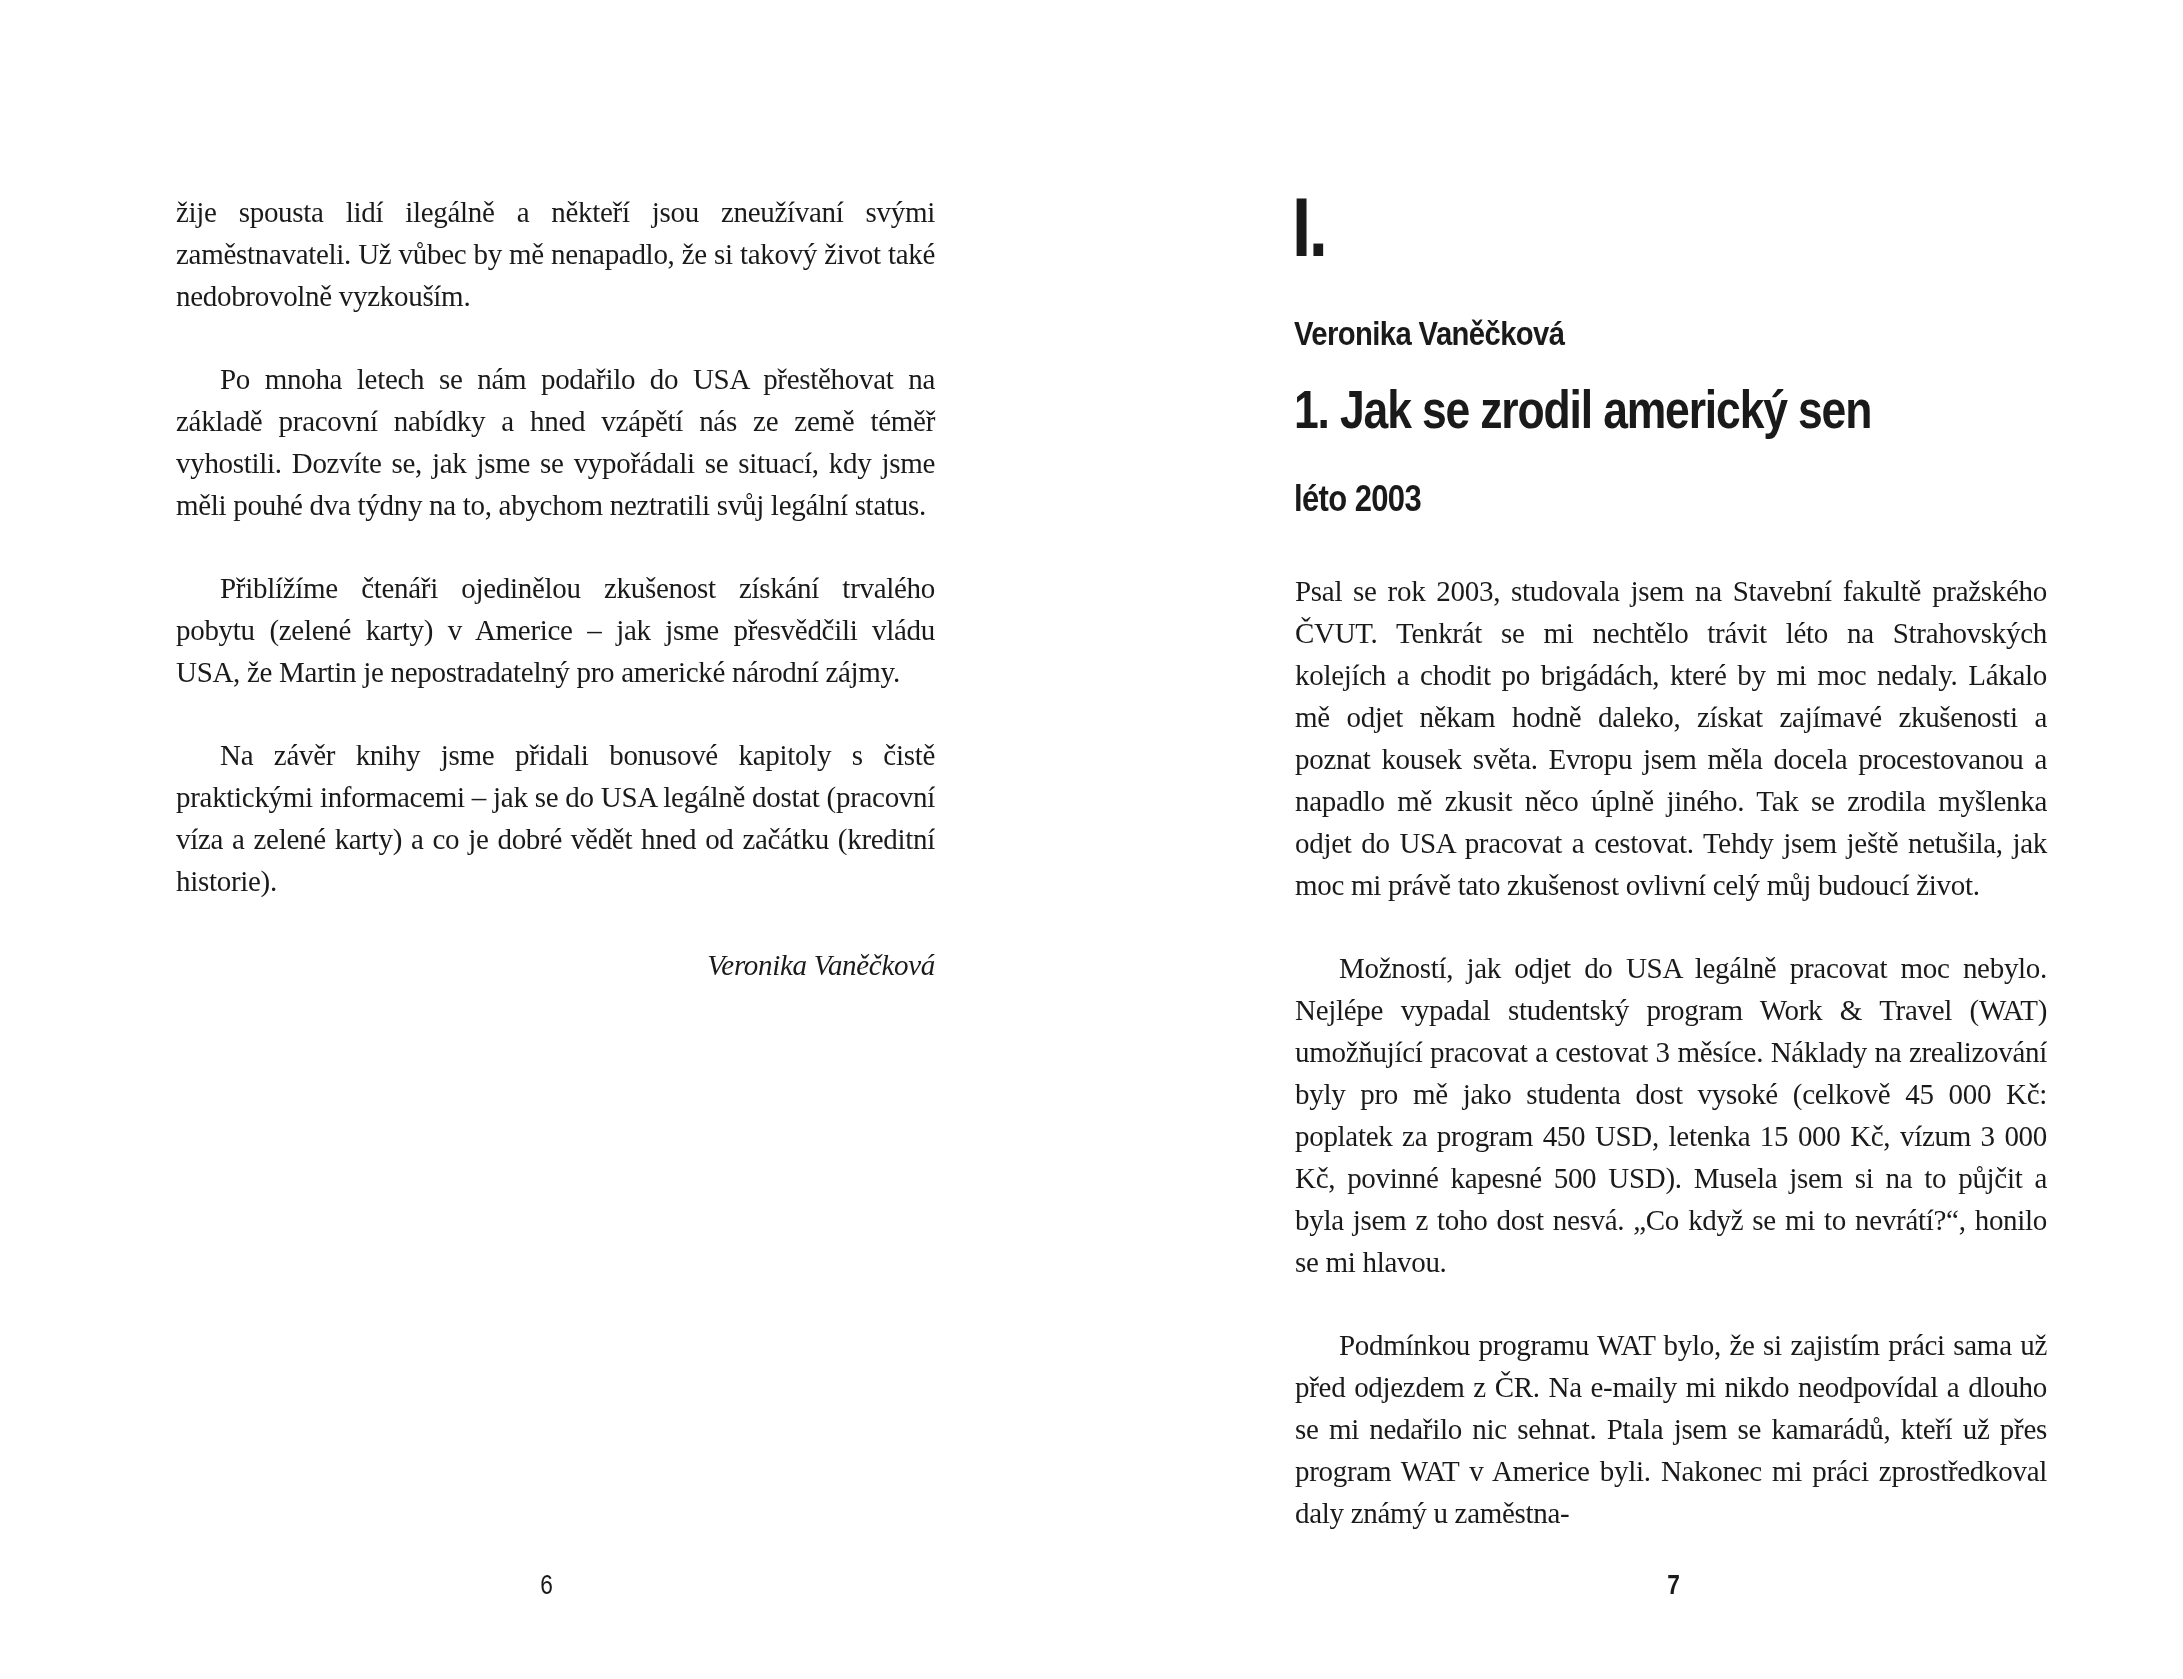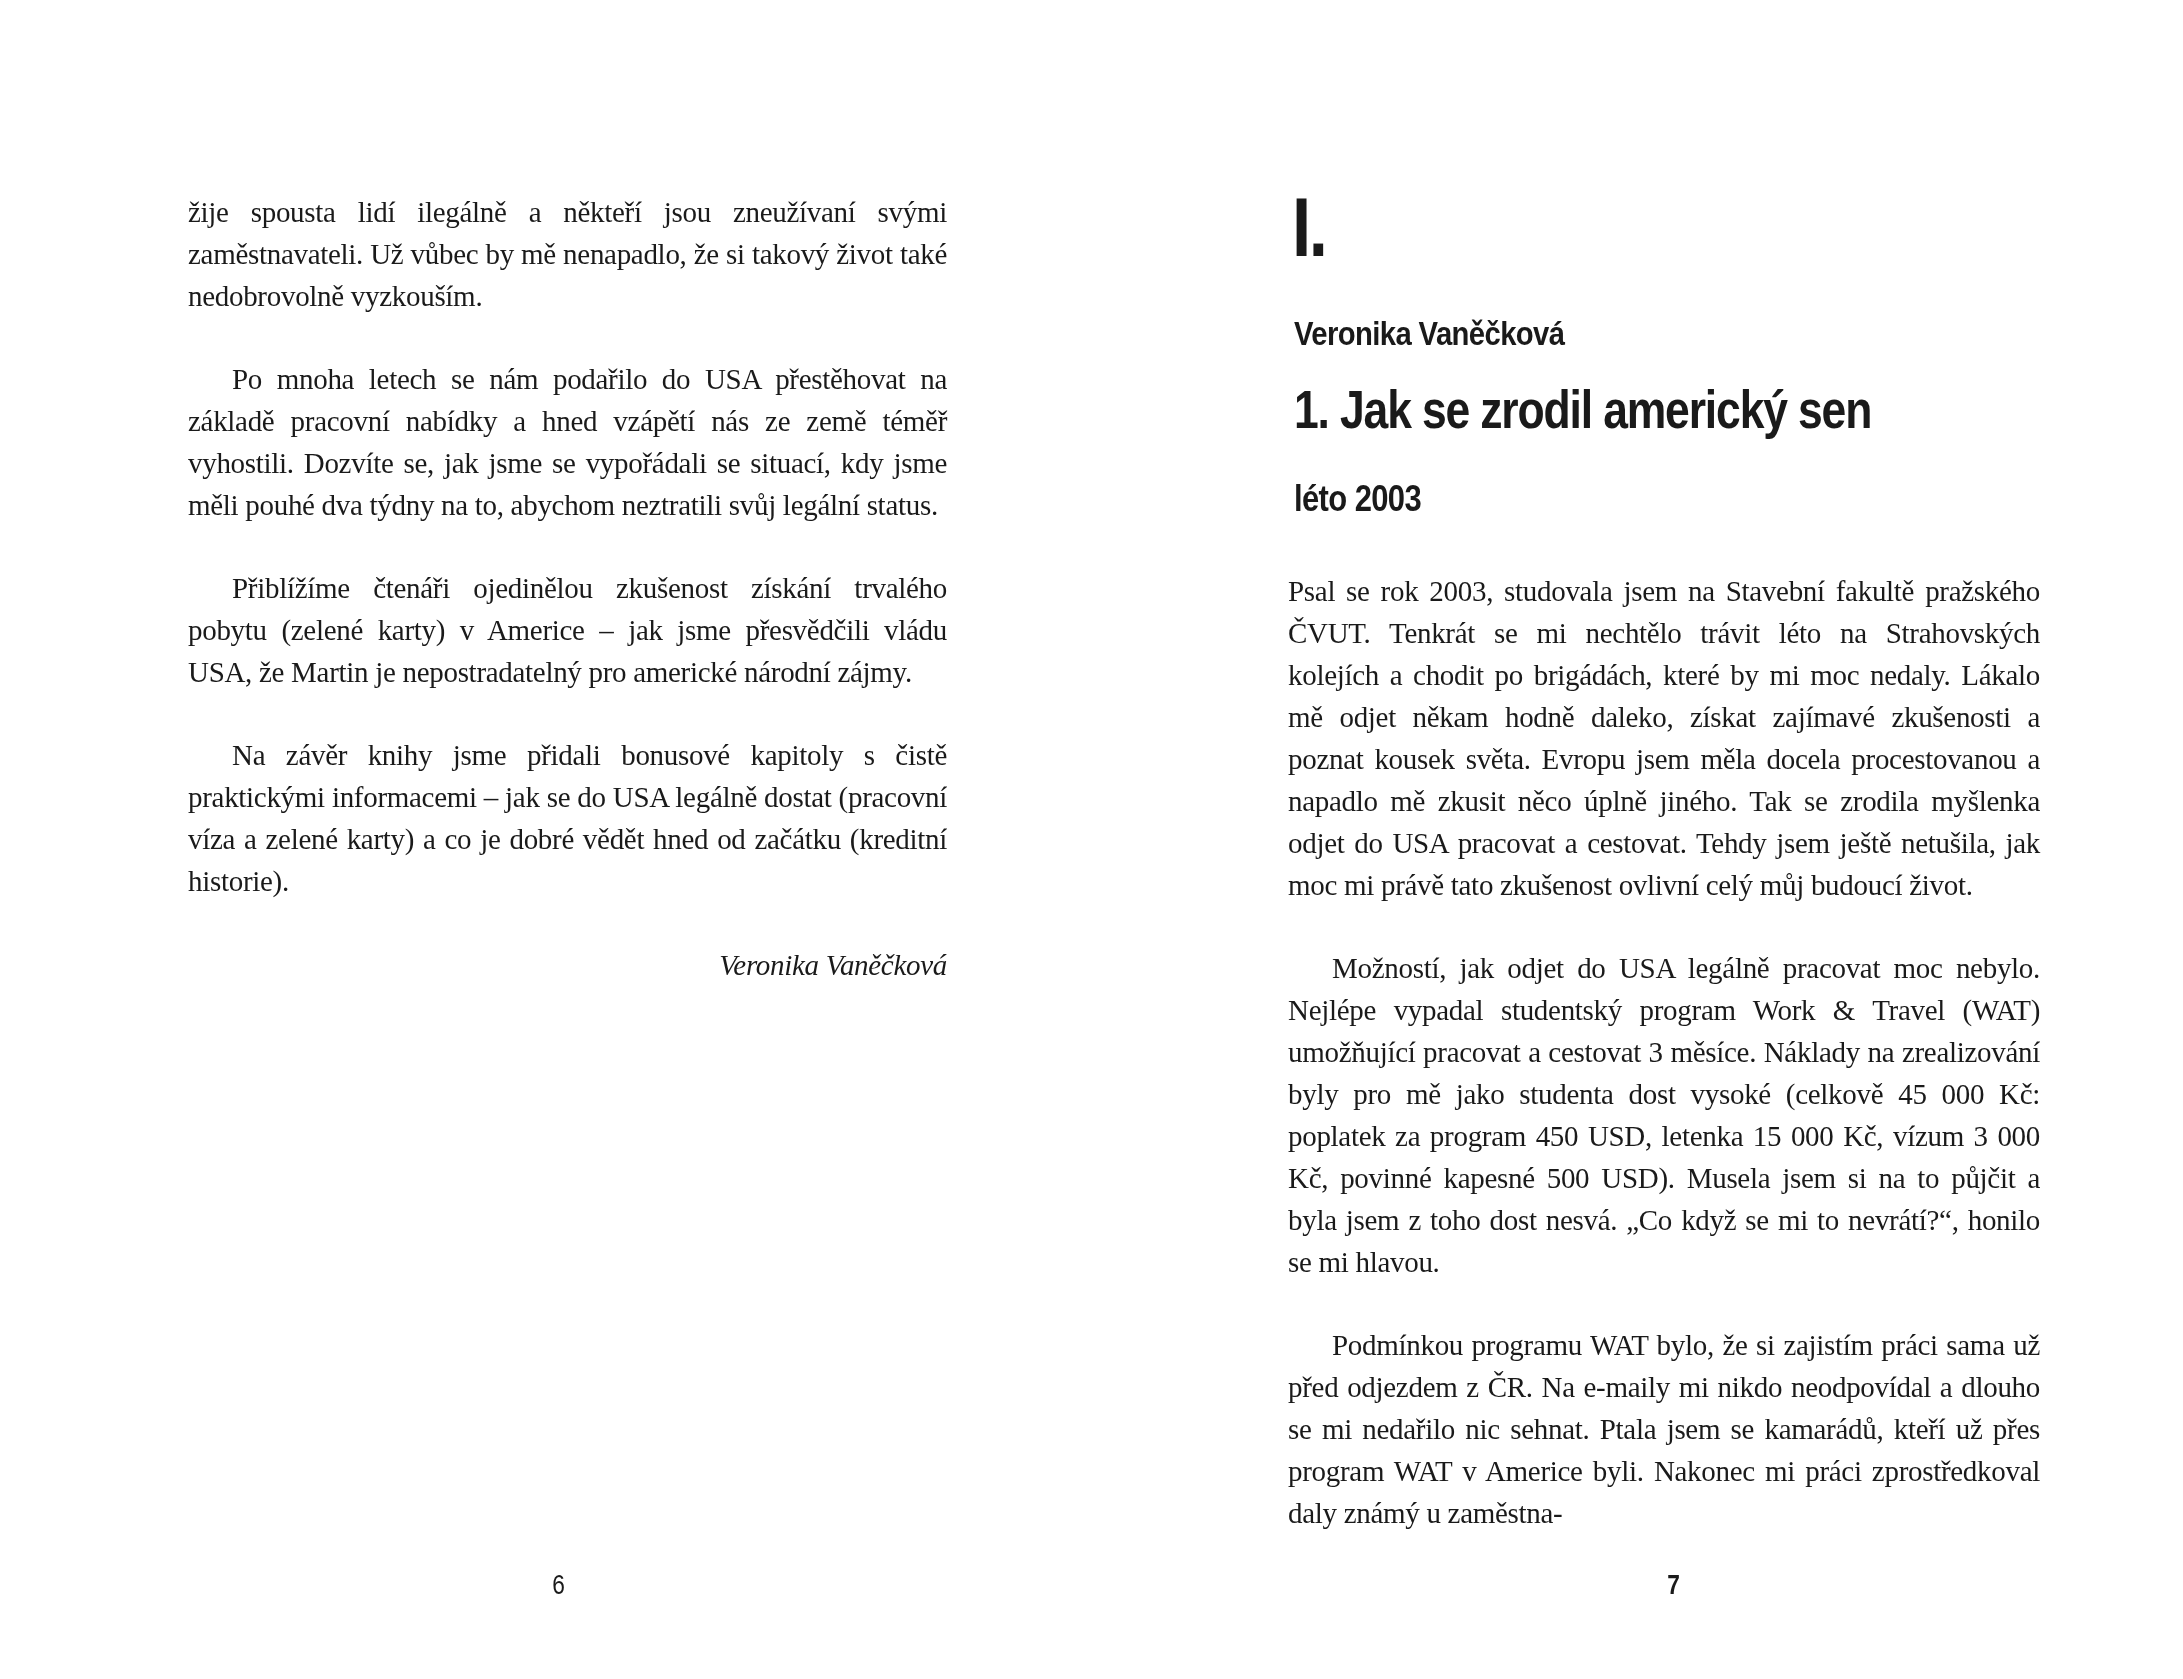--- a/index.html
+++ b/index.html
@@ -13,41 +13,41 @@
       position: relative;
       overflow: hidden;
       color: #1a1a1a;
     }
     .page {
       position: absolute;
       top: 0;
       height: 1679px;
       width: 1091px;
     }
-    .page-left { left: 12px; }
+    .page-left { left: 0; }
     .page-right { left: 1092px; }
 
     .text-block {
       position: absolute;
       font-family: "Liberation Serif", "DejaVu Serif", serif;
       font-size: 29px;
       line-height: 42px;
       text-align: justify;
       text-align-last: left;
       hyphens: manual;
       letter-spacing: -0.3px;
       word-spacing: 0px;
     }
     .page-left .text-block {
       left: 176px;
       top: 191px;
       width: 759px;
     }
     .page-right .text-block {
-      left: 196px;
+      left: 203px;
       top: 570px;
       width: 752px;
     }
     .para {
       margin: 0;
       padding: 0;
     }
     .para.indent {
       text-indent: 44px;
       margin-top: 41px;

